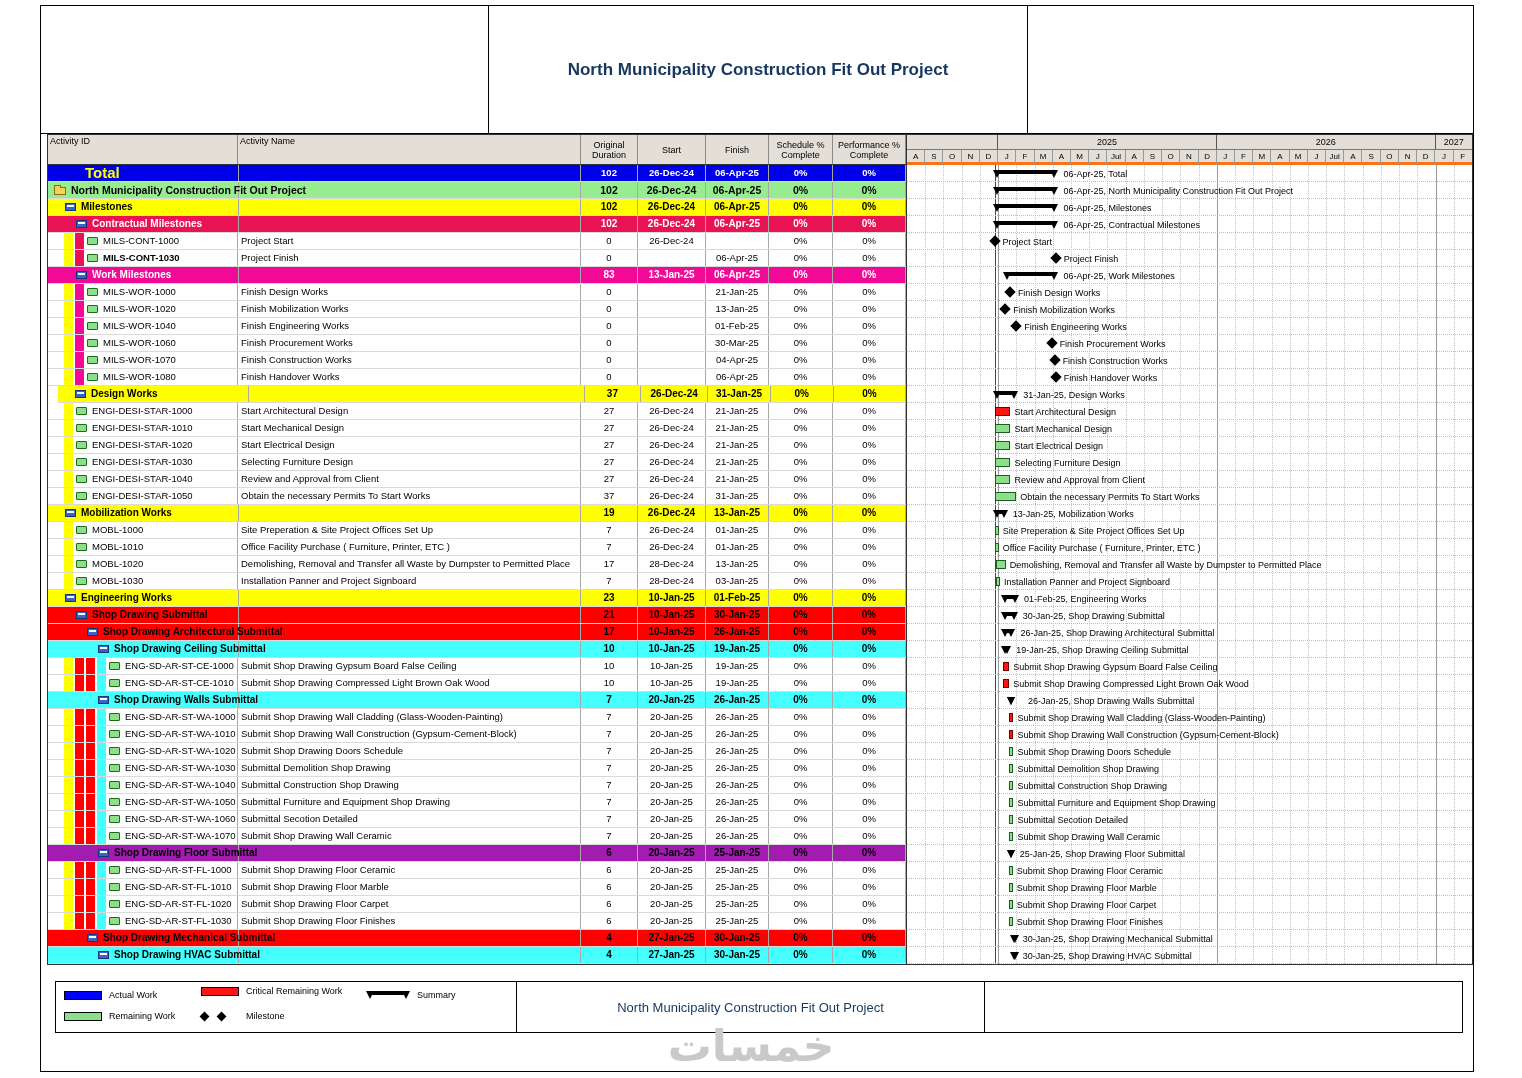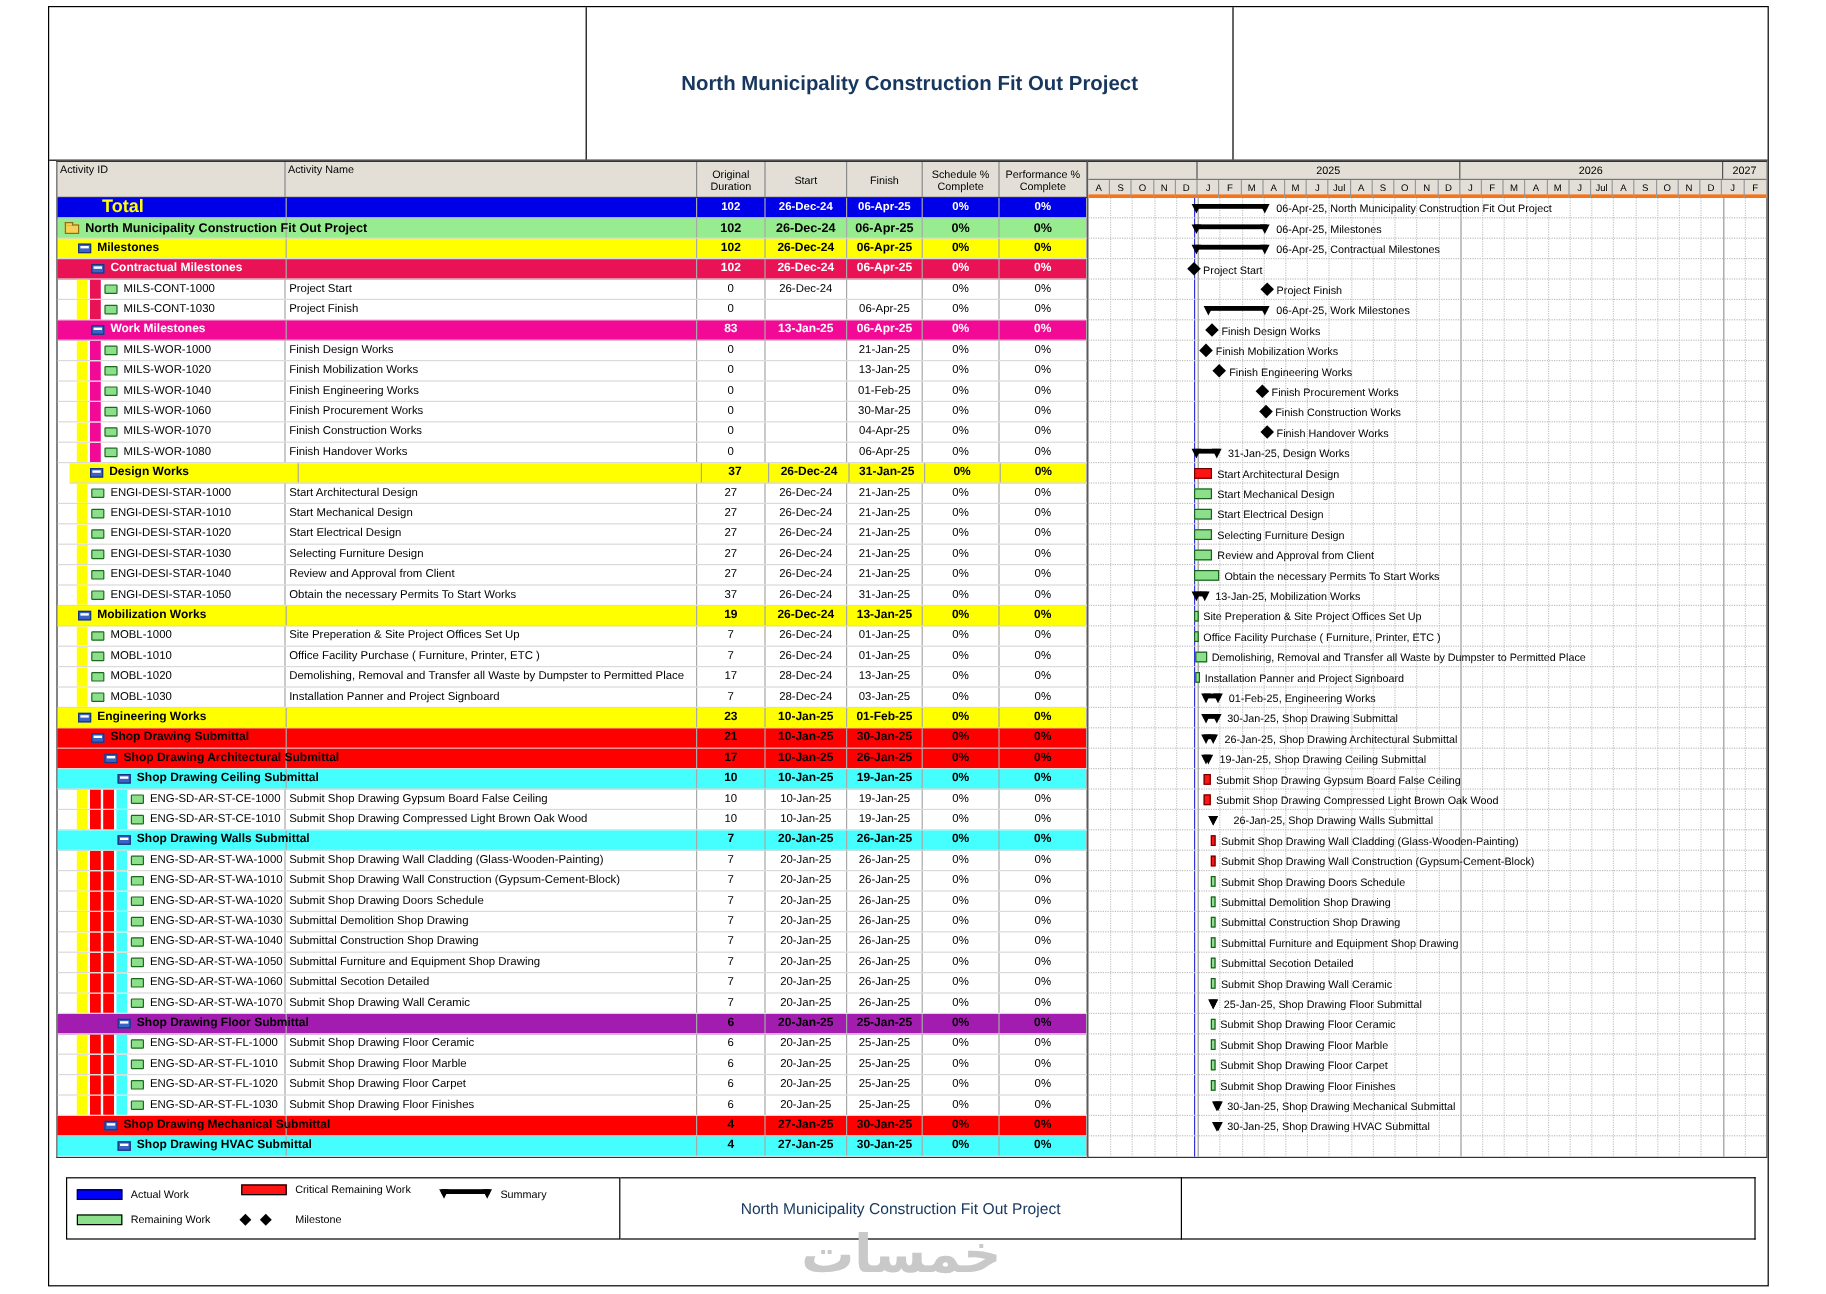--- a/index.html
+++ b/index.html
@@ -157,21 +157,21 @@
             <div class="c cv cdur">0</div>
             <div class="c cv cstart">26-Dec-24</div>
             <div class="c cv cfinish"></div>
             <div class="c cv csp">0%</div>
             <div class="c cv cpp">0%</div>
           </div>
           <div class="trow ract">
             <div class="c cid">
               <div class="strip" style="left: 16px; background: rgb(255, 255, 0);"></div>
               <div class="strip" style="left: 27px; background: rgb(232, 18, 84);"></div>
-              <div class="cin" style="padding-left: 39px;">
+              <div class="cin" style="padding-left: 39px; font-weight: bold;">
                 <div class="ic-act"></div>
                 <div class="ctext">MILS-CONT-1030</div>
               </div>
             </div>
             <div class="c cname">Project Finish</div>
             <div class="c cv cdur">0</div>
             <div class="c cv cstart"></div>
             <div class="c cv cfinish">06-Apr-25</div>
             <div class="c cv csp">0%</div>
             <div class="c cv cpp">0%</div>
@@ -887,20 +887,24 @@
           <div class="vline" style="left: 400.968px;"></div>
           <div class="vline" style="left: 419.194px;"></div>
           <div class="vline" style="left: 437.419px;"></div>
           <div class="vline" style="left: 455.645px;"></div>
           <div class="vline" style="left: 473.871px;"></div>
           <div class="vline" style="left: 492.097px;"></div>
           <div class="vline" style="left: 510.323px;"></div>
           <div class="vline year" style="left: 528.548px;"></div>
           <div class="vline" style="left: 546.774px;"></div>
           <div class="vline dd" style="left: 87.6015px;"></div>
+          <div class="crow">
+            <div class="bsum" style="left: 87.6015px; width: 61.8502px;"></div>
+            <div class="blabel" style="left: 156.452px;">06-Apr-25, Total</div>
+          </div>
           <div class="crow">
             <div class="bsum" style="left: 87.6015px; width: 61.8502px;"></div>
             <div class="blabel" style="left: 156.452px;">06-Apr-25, North Municipality Construction Fit Out Project</div>
           </div>
           <div class="crow">
             <div class="bsum" style="left: 87.6015px; width: 61.8502px;"></div>
             <div class="blabel" style="left: 156.452px;">06-Apr-25, Milestones</div>
           </div>
           <div class="crow">
             <div class="bsum" style="left: 87.6015px; width: 61.8502px;"></div>

